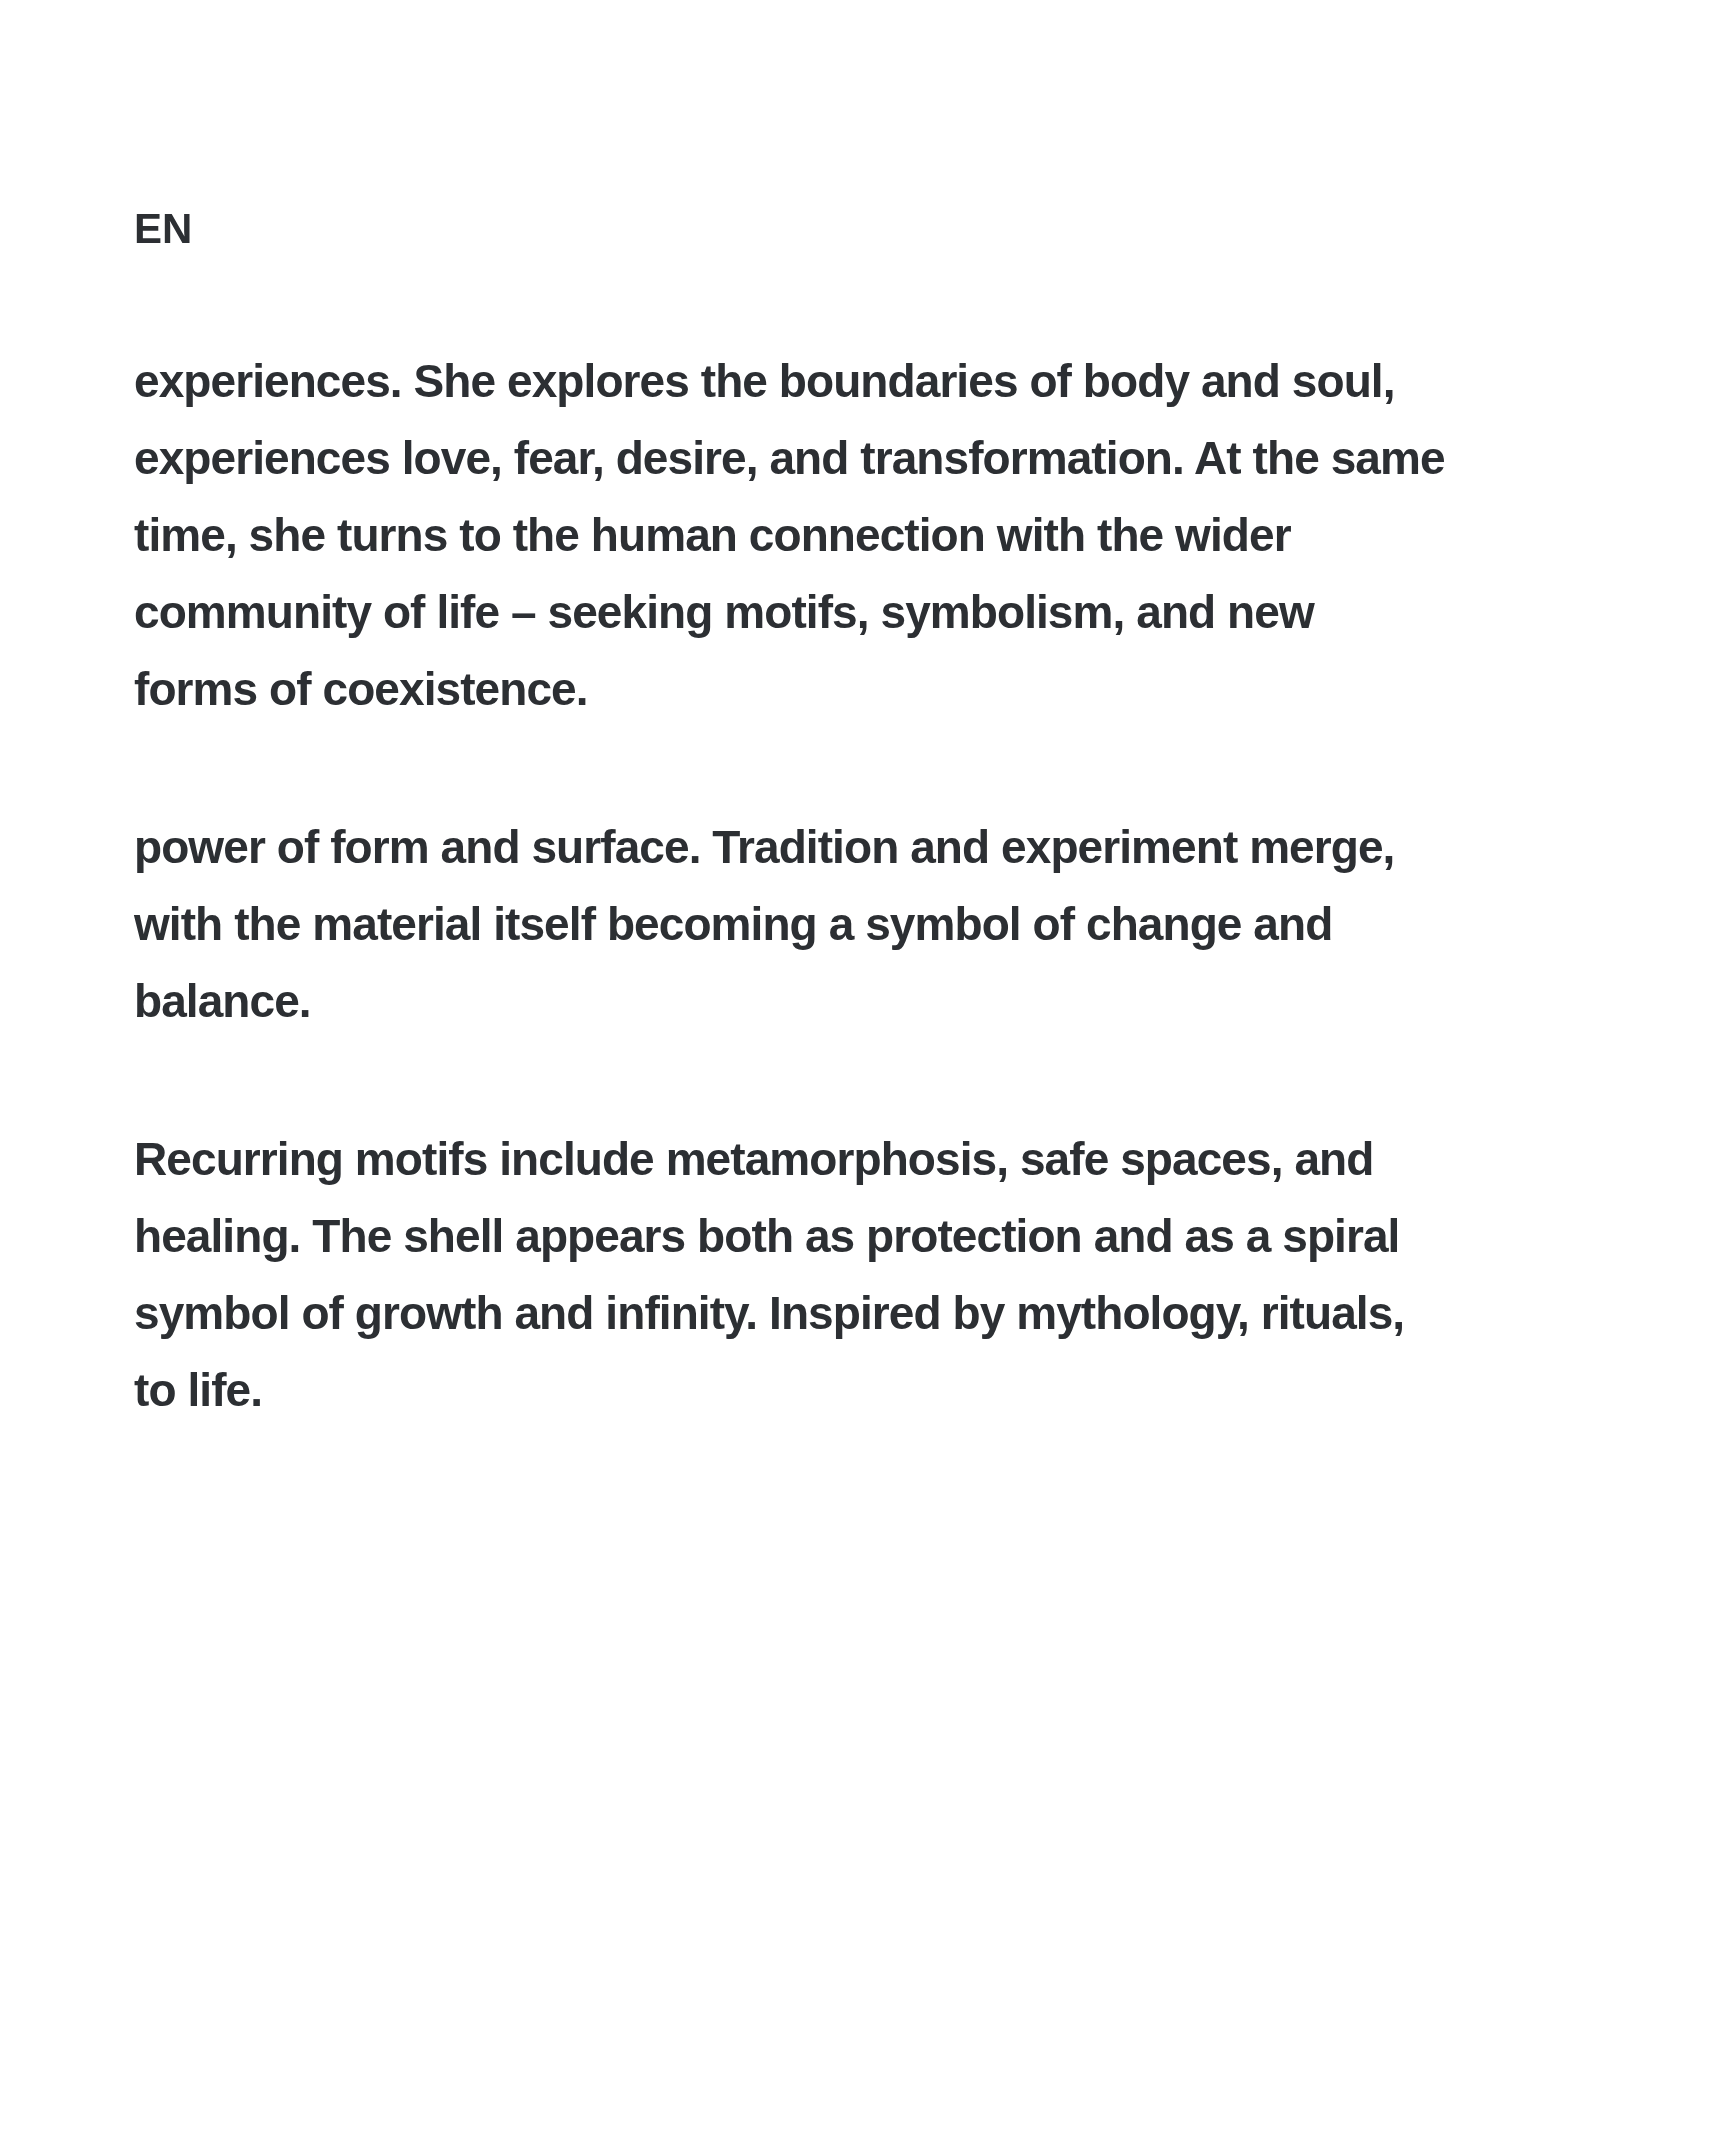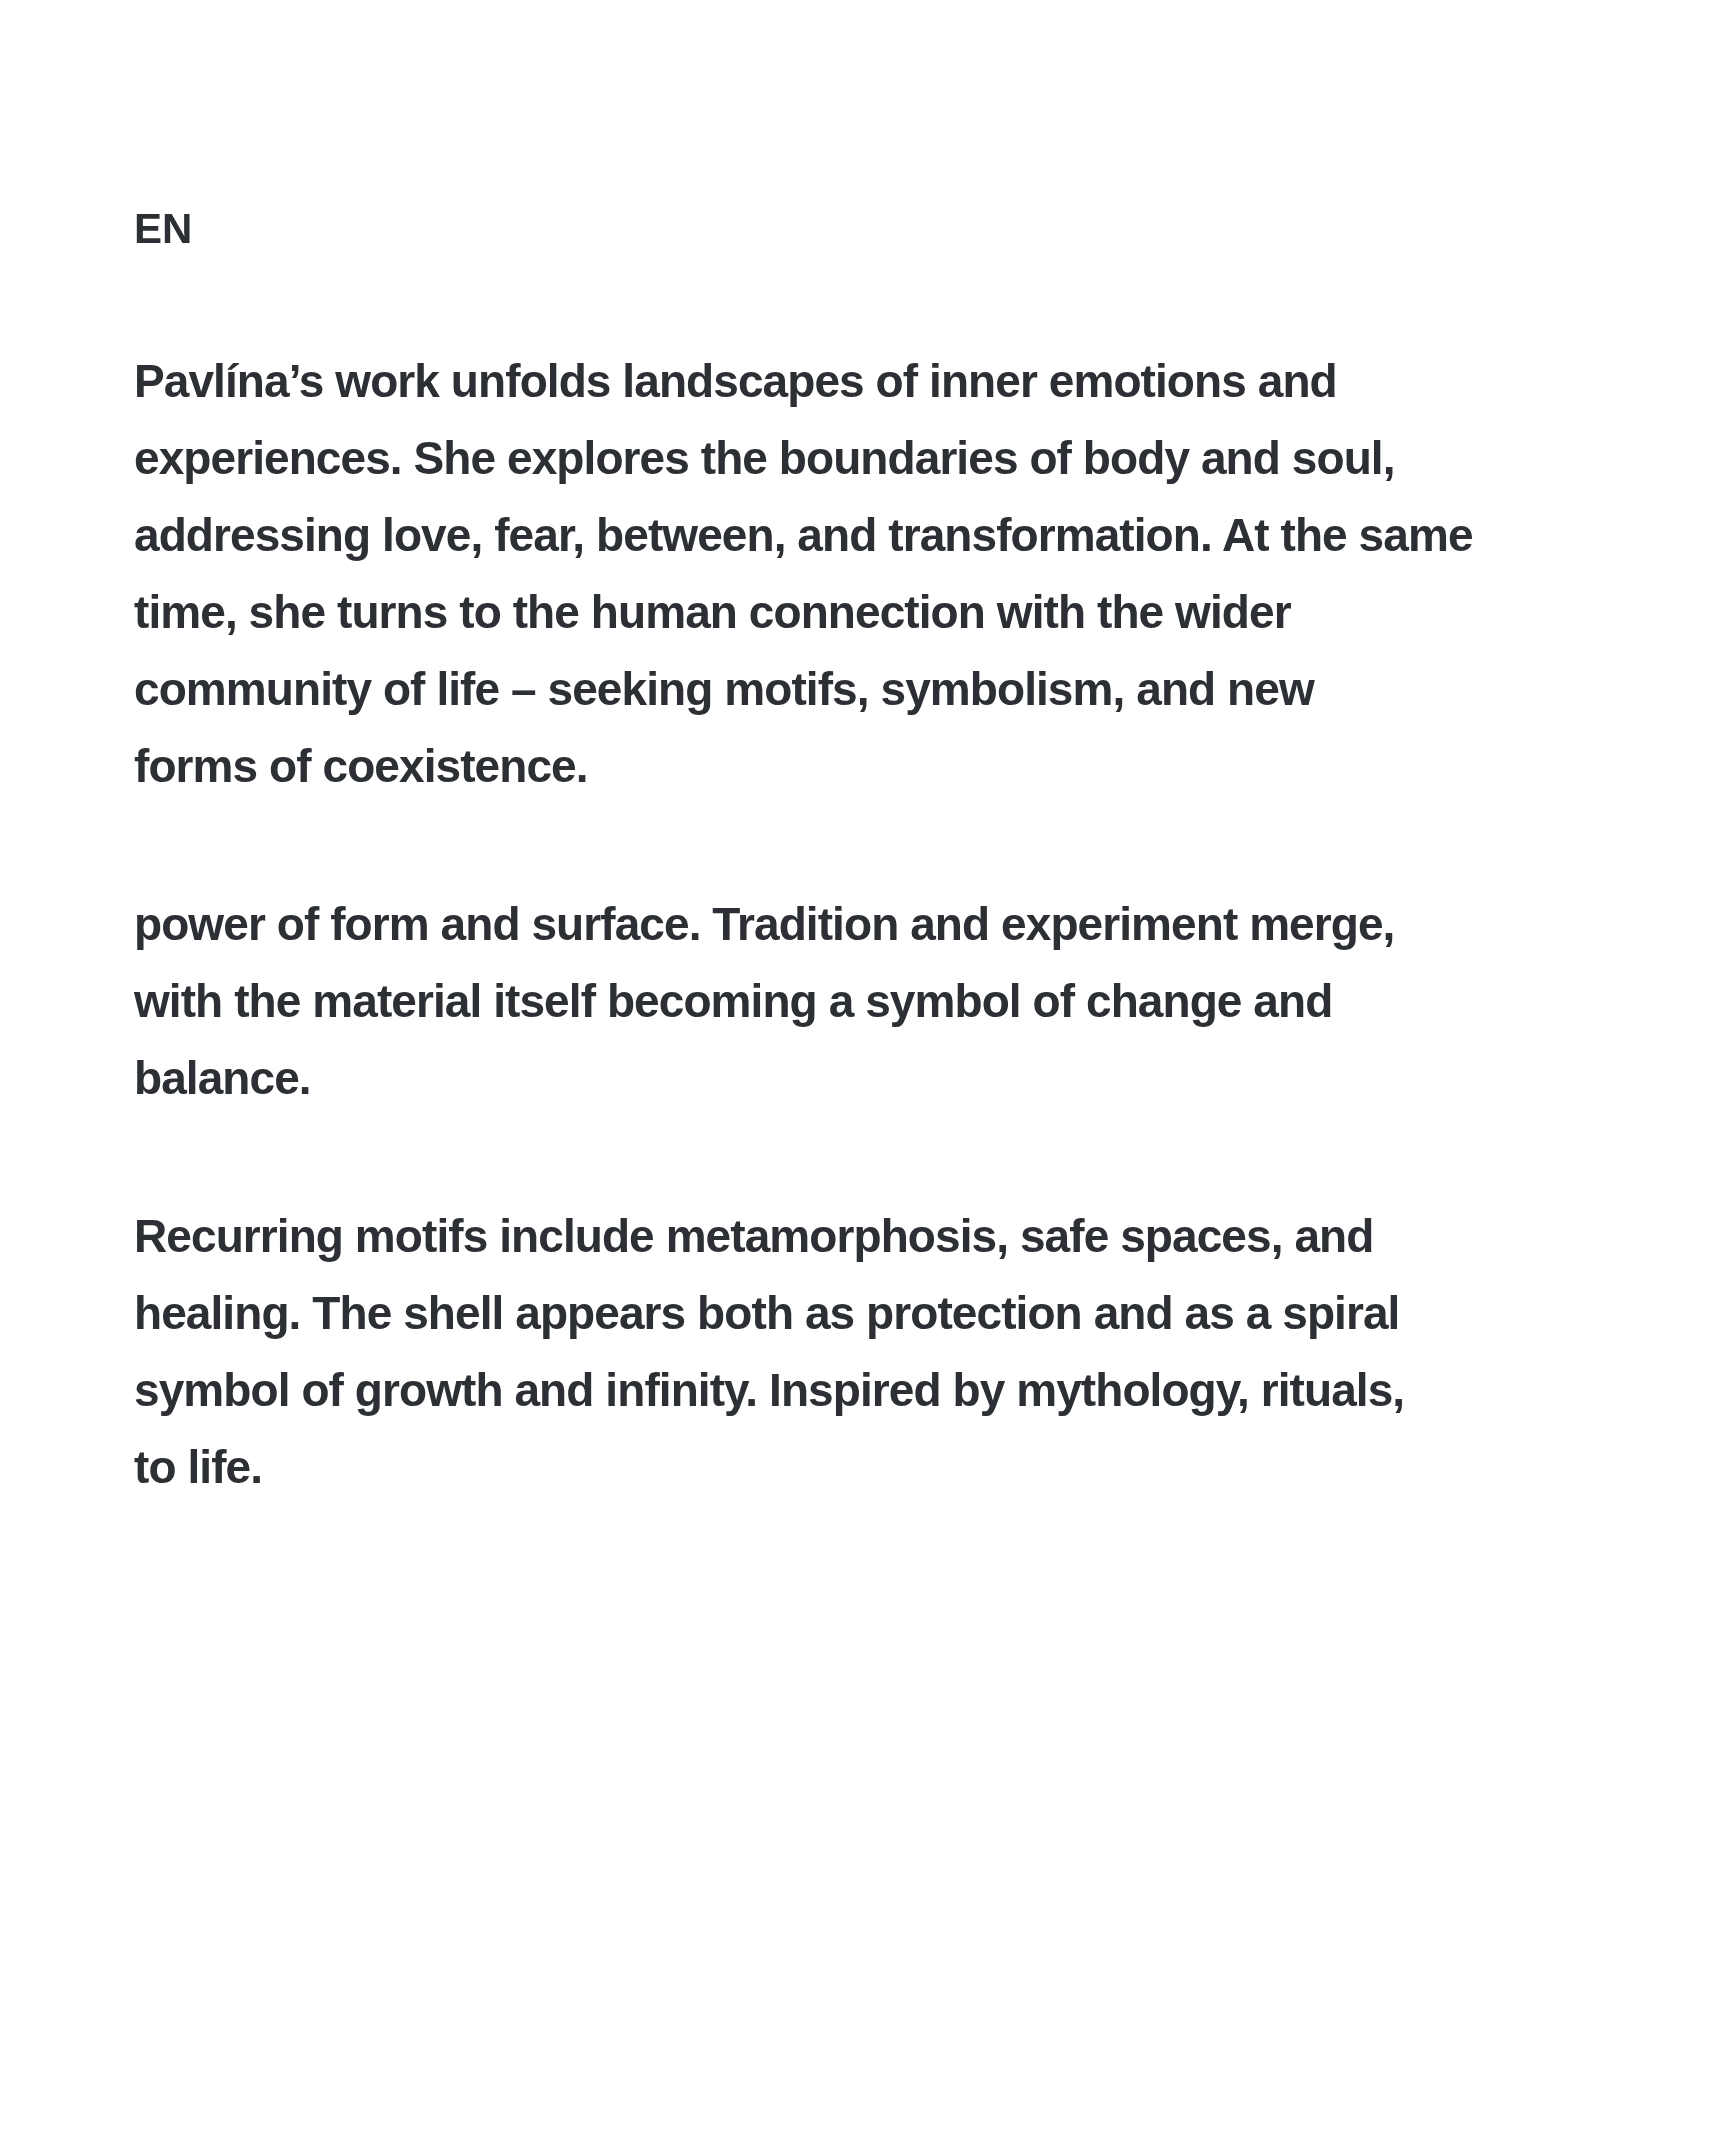--- a/index.html
+++ b/index.html
@@ -50,23 +50,22 @@
 </style>
 </head>
 <body>
 
 <div class="page">
 
   <div class="lang">EN</div>
 
 
   <div class="para">
-    <div class="line">Pavlína’s work unfolds landscapes of inner emotions and</div>
     <div class="line">experiences. She explores the boundaries of body and soul,</div>
-    <div class="line">addressing love, fear, between, and transformation. At the same</div>
+    <div class="line">experiences love, fear, desire, and transformation. At the same</div>
     <div class="line">time, she turns to the human connection with the wider</div>
     <div class="line">community of life – seeking motifs, symbolism, and new</div>
     <div class="line">forms of coexistence.</div>
   </div>
 
   <div class="para">
     <div class="line">power of form and surface. Tradition and experiment merge,</div>
     <div class="line">with the material itself becoming a symbol of change and</div>
     <div class="line">balance.</div>
   </div>

